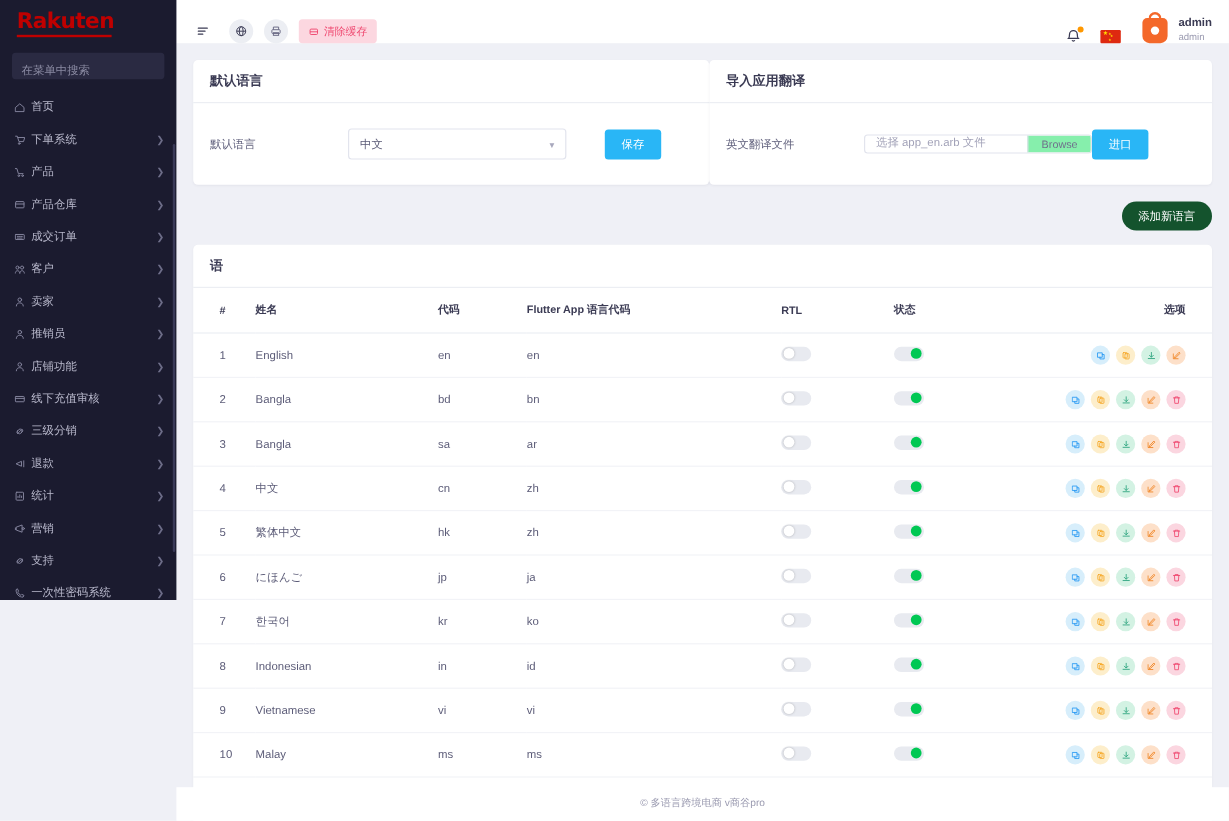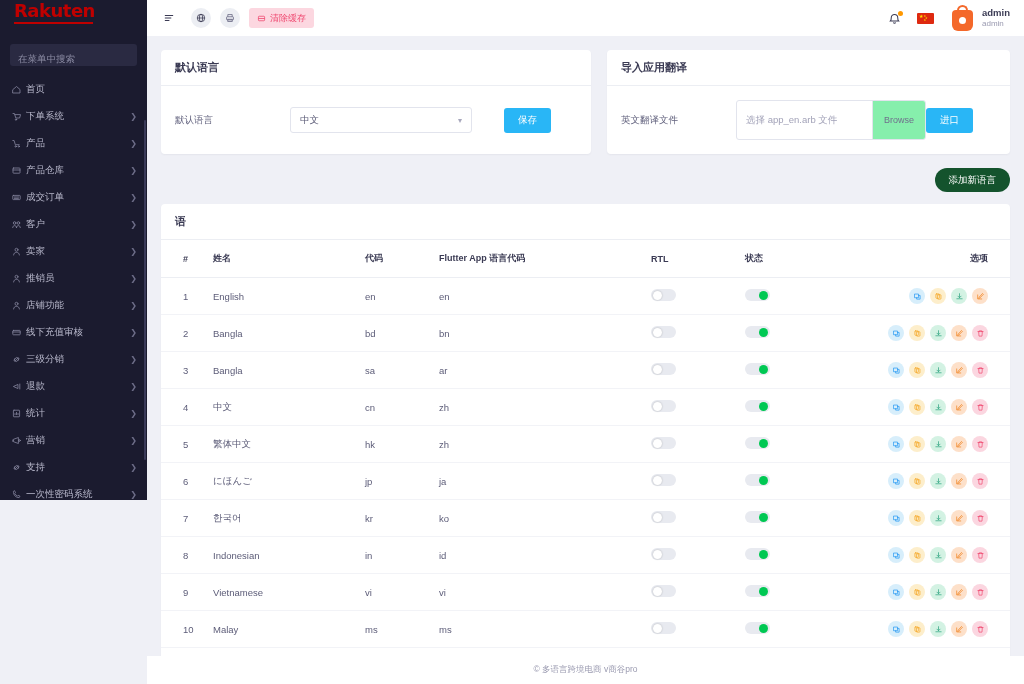--- a/index.html
+++ b/index.html
@@ -1,34 +1,34 @@
 <!DOCTYPE html>
 <html><head>
 <meta charset="utf-8">
 <style>
   *{box-sizing:border-box;margin:0;padding:0}
   html,body{width:1024px;height:684px;overflow:hidden}
   body{font-family:"Liberation Sans","DejaVu Sans",sans-serif;background:#eff0f6;font-size:12px;color:#4a4a68}
 
   
   #sidebar{position:absolute;left:0;top:0;width:147px;height:500px;background:#1b1b2f;overflow:hidden;z-index:5}
-  #logo-area{height:36px;display:flex;align-items:flex-start;padding:0 14px}
+  #logo-area{height:36px;display:flex;align-items:center;padding:0 14px}
   .logo-text{color:#bf0000;font-size:18px;font-weight:bold;letter-spacing:-.5px;position:relative;padding-bottom:2px;font-family:"DejaVu Sans",sans-serif}
   .logo-text::after{content:"";position:absolute;left:0;right:2px;bottom:-1px;height:2px;background:#bf0000}
   #side-search{margin:8px 10px 10px;height:22px;background:#2a2a42;border-radius:3px;display:flex;align-items:flex-end;padding:0 8px}
   #side-search span{color:#8b8ba3;font-size:9.5px}
   .nav-item{height:27px;display:flex;align-items:center;padding:0 10px 0 12px;color:#b9b9cc;font-size:9.5px;cursor:pointer;position:relative}
   .nav-ico{width:14px;flex:0 0 14px;display:flex;align-items:center;color:#8686a0}
   .nav-ico svg{width:9px;height:9px;display:block}
   .nav-lbl{flex:1;white-space:nowrap;overflow:hidden}
   .caret{color:#6d6d88;font-size:8px;line-height:1}
   #side-scroll{position:absolute;right:1px;top:120px;width:2px;height:340px;background:#3a3a58;border-radius:2px}
 
   
-  #topbar{position:absolute;left:147px;top:0;right:0;height:36px;background:#fff;display:flex;align-items:center;padding:0 14px;z-index:4}
+  #topbar{position:absolute;left:147px;top:0;right:0;height:36px;background:#fff;display:flex;align-items:flex-end;padding:0 14px;z-index:4}
   .icon-btn{width:20px;height:20px;border-radius:50%;background:#eceef3;display:flex;align-items:center;justify-content:center;margin-right:9px;cursor:pointer;color:#4a4a68}
   .icon-btn svg{width:10px;height:10px}
   #menu-toggle{width:16px;margin-right:14px;background:none;cursor:pointer}
   #clear-cache{height:20px;background:#fcd7e0;border-radius:3px;display:flex;align-items:center;padding:0 8px;color:#ef476f;font-size:9px;cursor:pointer;gap:4px}
   #clear-cache svg{width:9px;height:9px}
   .spacer{flex:1}
   #bell{position:relative;margin-right:16px;cursor:pointer;color:#3b3b54}
   #bell svg{width:13px;height:13px;display:block}
   #bell .badge{position:absolute;right:-2px;top:-1px;width:5px;height:5px;background:#ff9800;border-radius:50%}
   #flag{width:17px;height:11px;background:#de2910;margin-right:16px;cursor:pointer;position:relative;border-radius:1px}
@@ -38,30 +38,30 @@
   .handle{position:absolute;left:7px;top:0;width:11px;height:9px;border:2px solid #f4682a;border-bottom:none;border-radius:6px 6px 0 0}
   .bagdot{position:absolute;left:9px;top:12px;width:7px;height:7px;background:#fff;border-radius:50%}
   #userinfo{line-height:1.25;cursor:pointer}
   #userinfo .n{font-size:9.5px;color:#3b3b54;font-weight:bold}
   #userinfo .r{font-size:8px;color:#9a9ab0}
 
   
   #main{position:absolute;left:147px;top:36px;right:0;bottom:0;background:#eff0f6;overflow:hidden}
   .card{background:#fff;border-radius:4px;box-shadow:0 1px 2px rgba(60,60,90,.06)}
   .card-head{padding:10px 14px;border-bottom:1px solid #eceef3;font-size:11px;color:#3b3b54;font-weight:bold}
-  #row1{display:flex;gap:16px;padding:14px 14px 0}
+  #row1{display:flex;padding:14px 14px 0}
   #card-lang{width:430px}
   #card-import{flex:1}
   .card-body{padding:14px;display:flex;align-items:center;height:68px}
   .fl{width:115px;font-size:9.5px;color:#62627e}
   .select-box{flex:0 0 182px;height:26px;border:1px solid #e2e4ed;border-radius:3px;display:flex;align-items:center;padding:0 9px;font-size:9.5px;color:#5a5a76;cursor:pointer;background:#fff}
   .select-box .cv{flex:1}
   .select-box .ch{color:#a8a8bd;font-size:8px}
   .btn-blue{height:25px;background:#29b6f6;color:#fff;border:none;border-radius:3px;padding:0 14px;font-size:9.5px;cursor:pointer;font-family:inherit}
-  .file-wrap{display:flex;align-items:center;flex:0 0 190px;height:40px;border:1px solid #e2e4ed;border-radius:3px;overflow:hidden;background:#fff}
+  .file-wrap{display:flex;flex:0 0 190px;height:16px;border:1px solid #e2e4ed;border-radius:3px;overflow:hidden;background:#fff}
   .file-name{flex:1;padding:0 9px;font-size:9.5px;color:#a2a2b8;white-space:nowrap}
   .file-browse{background:#86efac;color:#70708c;font-size:9px;height:100%;display:flex;align-items:center;padding:0 11px;border-left:1px solid #e2e4ed;cursor:pointer}
   .gapl{margin-left:32px}
   .gapl2{}
 
   #addrow{display:flex;justify-content:flex-end;padding:14px 14px 0}
   #add-lang{height:24px;background:#14532d;color:#fff;border:none;border-radius:12px;padding:0 14px;font-size:9.5px;cursor:pointer;font-family:inherit}
 
   #card-table{margin:12px 14px 0}
   table{width:100%;border-collapse:collapse}

